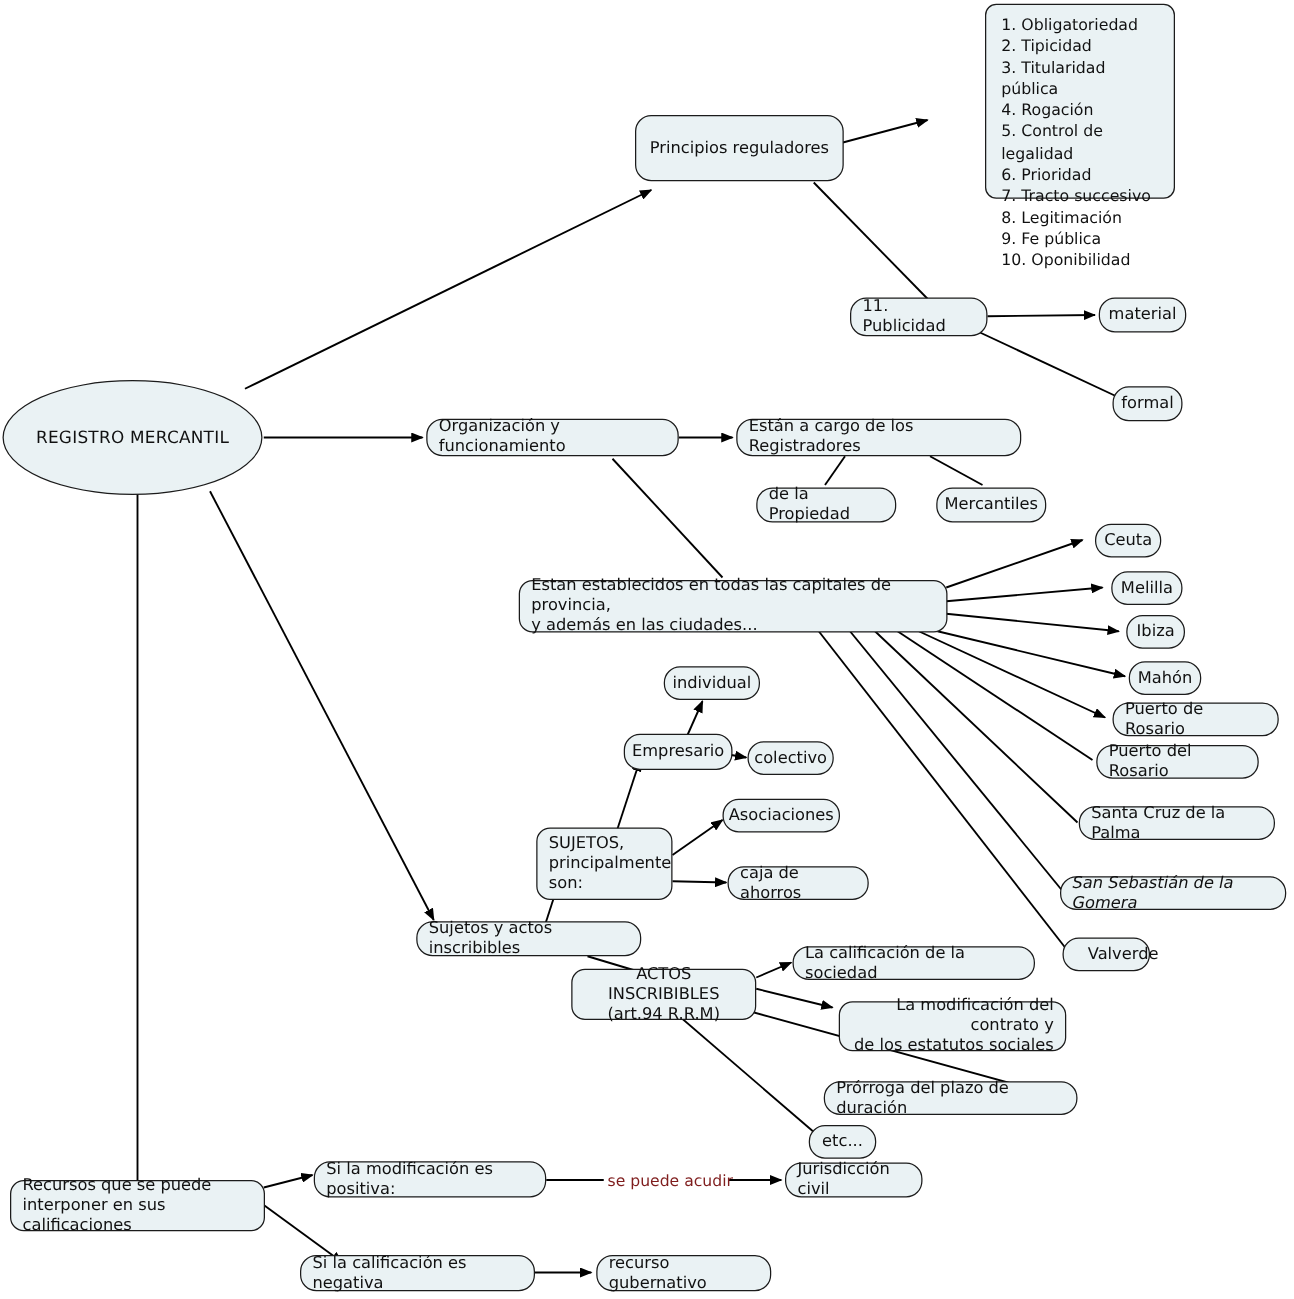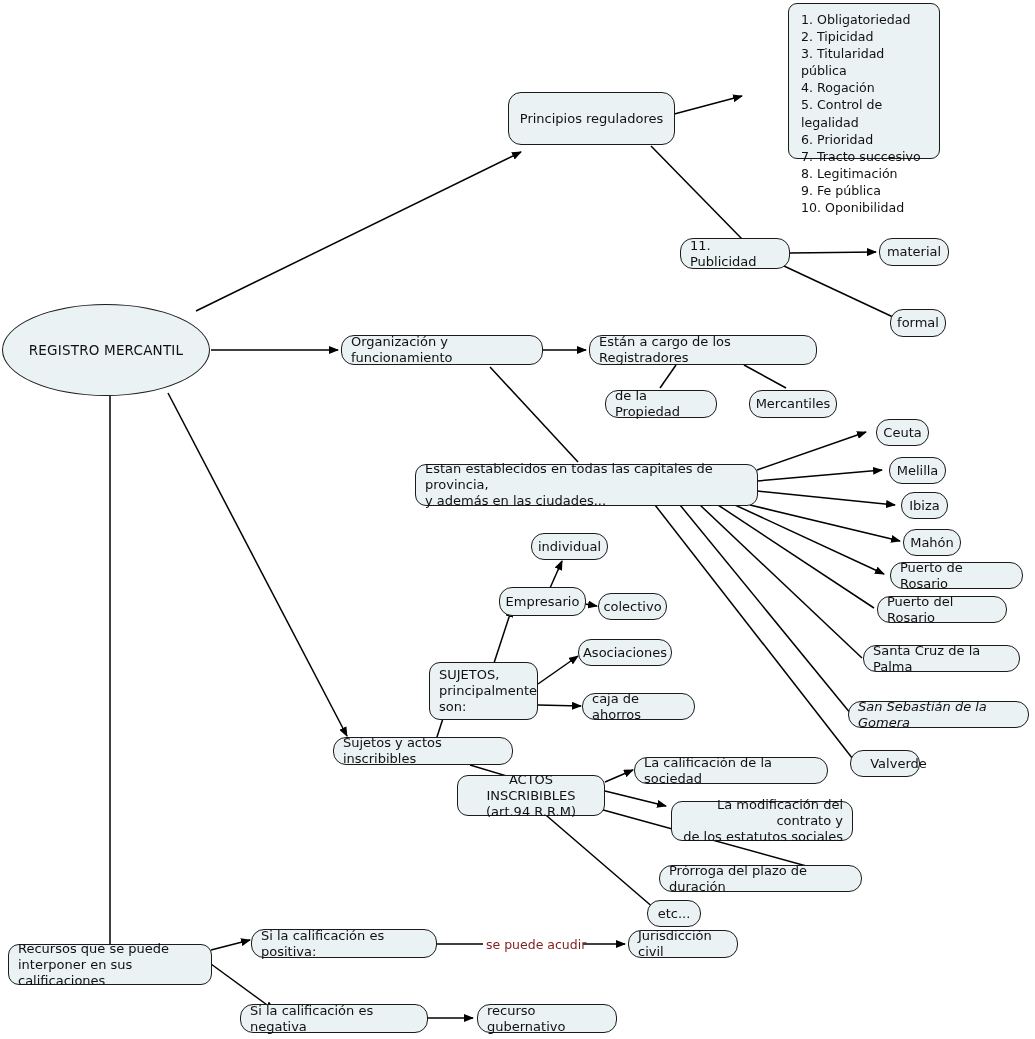--- a/index.html
+++ b/index.html
@@ -167,21 +167,21 @@
   <div class="node left" style="left:671px;top:801px;width:182px;height:40px;text-align:right;">La modificación del contrato y
 de los estatutos sociales</div>
 
   <div class="node pill" style="left:659px;top:865px;width:203px;height:27px;">Prórroga del plazo de duración</div>
 
   <div class="node pill" style="left:647px;top:900px;width:54px;height:27px;">etc...</div>
 
   <div class="node left" style="left:8px;top:944px;width:204px;height:41px;">Recursos que se puede
 interponer en sus calificaciones</div>
 
-  <div class="node pill" style="left:251px;top:929px;width:186px;height:29px;">Si la calificación es positiva:</div>
+  <div class="node pill" style="left:251px;top:929px;width:186px;height:29px;">Si la modificación es positiva:</div>
 
   <div class="node pill" style="left:240px;top:1004px;width:188px;height:29px;">Si la calificación es negativa</div>
 
   <div class="node pill" style="left:628px;top:930px;width:110px;height:28px;">Jurisdicción civil</div>
 
   <div class="node pill" style="left:477px;top:1004px;width:140px;height:29px;">recurso gubernativo</div>
 
   <div class="edge-label" style="left:486px;top:937px;">se puede acudir</div>
 
 </div>

